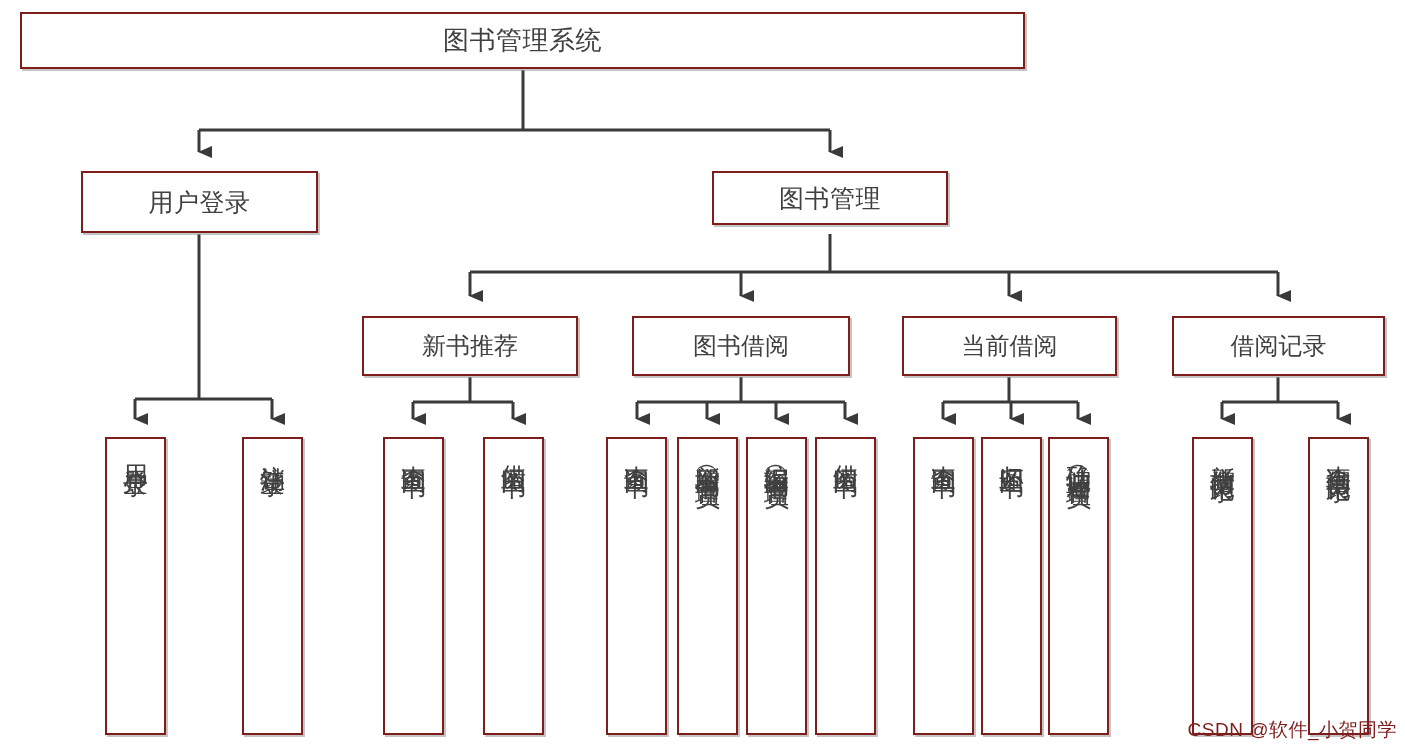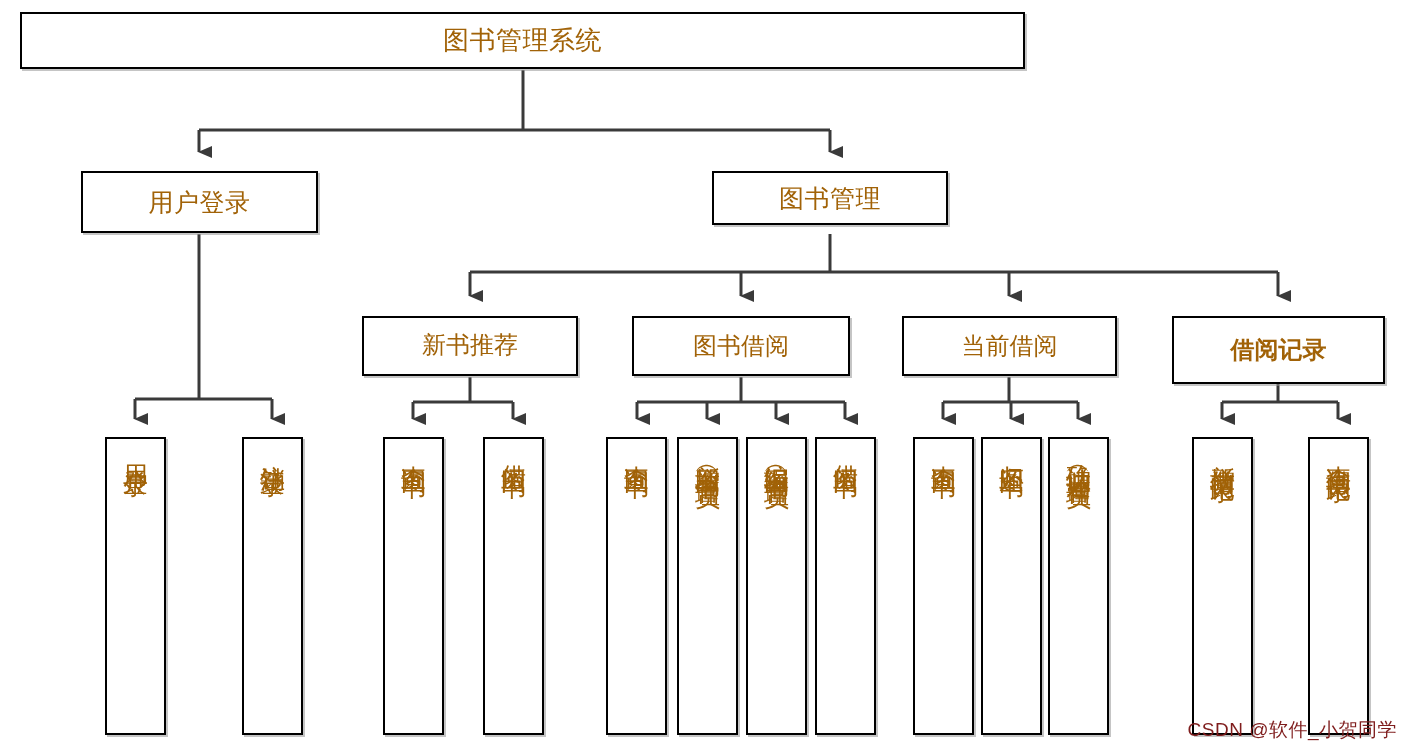--- a/index.html
+++ b/index.html
@@ -22,26 +22,26 @@
     left: 0;
     top: 0;
     width: 1405px;
     height: 747px;
     pointer-events: none;
   }
   .node {
     position: absolute;
     box-sizing: border-box;
     background: #ffffff;
-    border: 2px solid #000000;
+    border: 2px solid #7f1d1d;
     box-shadow: 2px 2px 0 0 rgba(150,150,150,0.55);
     display: flex;
     align-items: center;
     justify-content: center;
-    color: #a16207;
+    color: #404040;
     z-index: 2;
   }
   .node .label {
     display: block;
     white-space: nowrap;
     line-height: 1.15;
   }
   
   .node.horiz .label {
     font-size: 25px;
@@ -140,33 +140,33 @@
   </div>
 
   <div class="node horiz" style="left:81px; top:171px; width:237px; height:62px;">
     <span class="label">用户登录</span>
   </div>
 
   <div class="node horiz" style="left:712px; top:171px; width:236px; height:54px;">
     <span class="label">图书管理</span>
   </div>
 
-  <div class="node lvl3" style="left:362px; top:316px; width:216px; height:60px;font-family:Liberation Serif, serif;">
+  <div class="node lvl3" style="left:362px; top:316px; width:216px; height:60px;">
     <span class="label">新书推荐</span>
   </div>
 
   <div class="node lvl3" style="left:632px; top:316px; width:218px; height:60px;">
     <span class="label">图书借阅</span>
   </div>
 
   <div class="node lvl3" style="left:902px; top:316px; width:215px; height:60px;">
     <span class="label">当前借阅</span>
   </div>
 
-  <div class="node lvl3" style="left:1172px; top:316px; width:213px; height:68px;font-weight:bold;">
+  <div class="node lvl3" style="left:1172px; top:316px; width:213px; height:60px;">
     <span class="label">借阅记录</span>
   </div>
 
   <div class="node leaf" style="left:105px; top:437px; width:61px; height:298px;">
     <span class="label">用户登录</span>
   </div>
 
   <div class="node leaf" style="left:242px; top:437px; width:61px; height:298px;">
     <span class="label">注销登录</span>
   </div>

